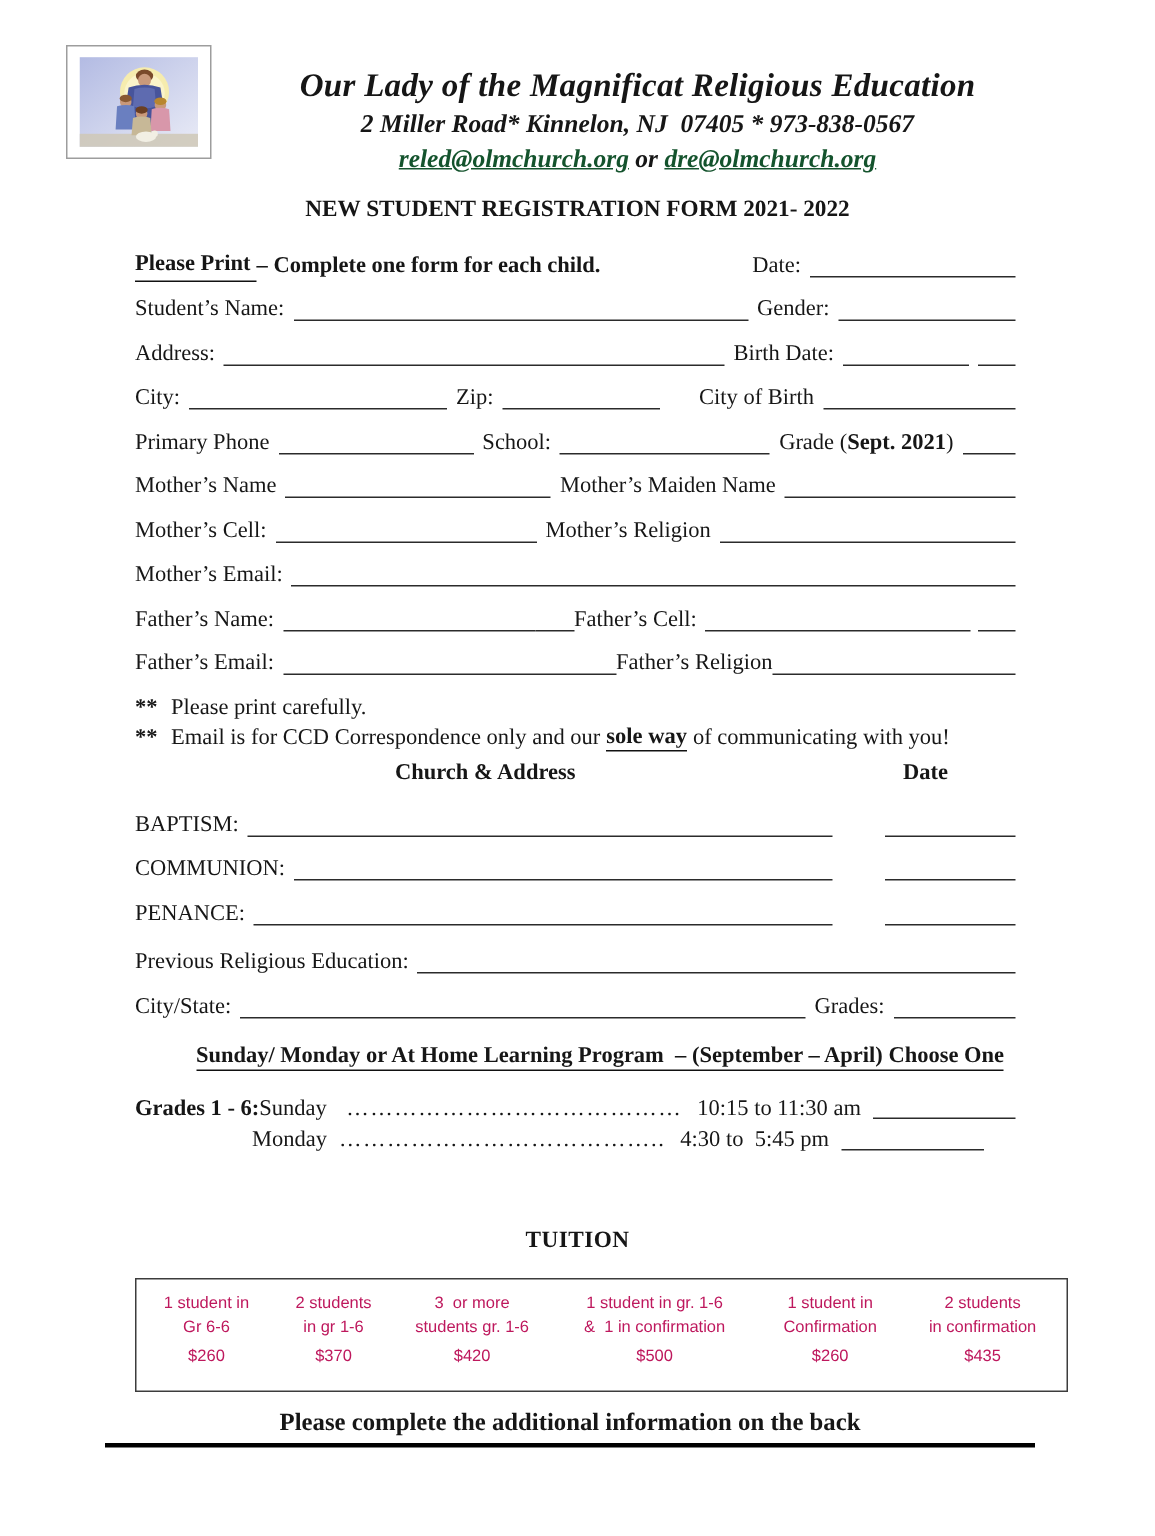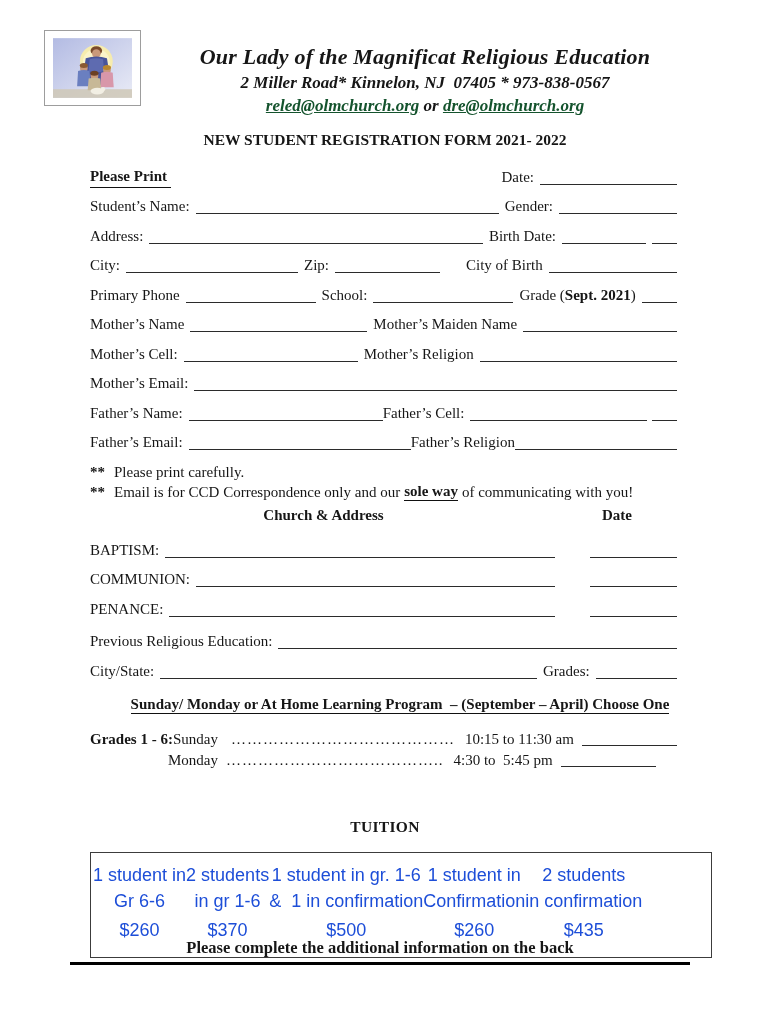--- a/index.html
+++ b/index.html
@@ -62,21 +62,21 @@
   .tfill { flex: 0 0 95px; margin-left: 8px; }
   .athome { display: flex; align-items: flex-end; height: 24px; margin-top: 10px; }
   .athome .fill { flex: 0 0 150px; border-bottom-width: 1.5px; }
 
   
   .tuition-head { position: absolute; left: 0; right: 0; top: 818px; text-align: center;
                   font-size: 15.5px; font-weight: bold; letter-spacing: .3px; }
   .tuition-box { position: absolute; left: 90px; right: 58px; top: 852px;
                  border: 1.6px solid #3c3c3c; display: flex; padding: 9px 2px 14px; }
   .t-col { text-align: center; font-family: "Liberation Sans", sans-serif;
-           font-size: 18px; line-height: 1.45; color: #1d4ed8; }
+           font-size: 11px; line-height: 1.45; color: #be185d; }
   .t-col span { display: block; white-space: pre; }
   .t-col .price { margin-top: 3px; }
   .tc1 { flex: 0 0 14.5%; } .tc2 { flex: 0 0 13%; } .tc3 { flex: 0 0 17%; }
   .tc4 { flex: 0 0 22.5%; } .tc5 { flex: 0 0 15.5%; } .tc6 { flex: 0 0 17.5%; }
 
   
   .footer { position: absolute; left: 70px; right: 80px; top: 938px; text-align: center;
             font-size: 16.5px; font-weight: bold; border-bottom: 3px solid #000000;
             padding-bottom: 4px; }
 </style>
@@ -119,20 +119,21 @@
     <div class="title">Our Lady of the Magnificat Religious Education</div>
     <div class="addr">2 Miller Road* Kinnelon, NJ  07405 * 973-838-0567</div>
     <div class="emails"><span class="email-link">reled@olmchurch.org</span><span style="white-space:pre;"> or </span><span class="email-link">dre@olmchurch.org</span></div>
   </div>
   <div class="form-title">NEW STUDENT REGISTRATION FORM 2021- 2022</div>
 
   <div class="fields">
 
     <div class="row">
       <span class="pp">Please Print </span>
+      <span class="b">– Complete one form for each child.</span>
       <span class="grow sp" style="border:none;flex:1"></span>
       <span>Date:</span>
       <span class="fill ml" style="flex:0 0 137px"></span>
     </div>
 
     <div class="row">
       <span>Student’s Name:</span>
       <span class="fill grow ml"></span>
       <span class="ml">Gender:</span>
       <span class="fill ml" style="flex:0 0 118px"></span>
@@ -286,20 +287,25 @@
     <div class="t-col tc1">
       <span>1 student in</span>
       <span>Gr 6-6</span>
       <span class="price">$260</span>
     </div>
     <div class="t-col tc2">
       <span>2 students</span>
       <span>in gr 1-6</span>
       <span class="price">$370</span>
     </div>
+    <div class="t-col tc3">
+      <span>3  or more</span>
+      <span>students gr. 1-6</span>
+      <span class="price">$420</span>
+    </div>
     <div class="t-col tc4">
       <span>1 student in gr. 1-6</span>
       <span>&amp;  1 in confirmation</span>
       <span class="price">$500</span>
     </div>
     <div class="t-col tc5">
       <span>1 student in</span>
       <span>Confirmation</span>
       <span class="price">$260</span>
     </div>

